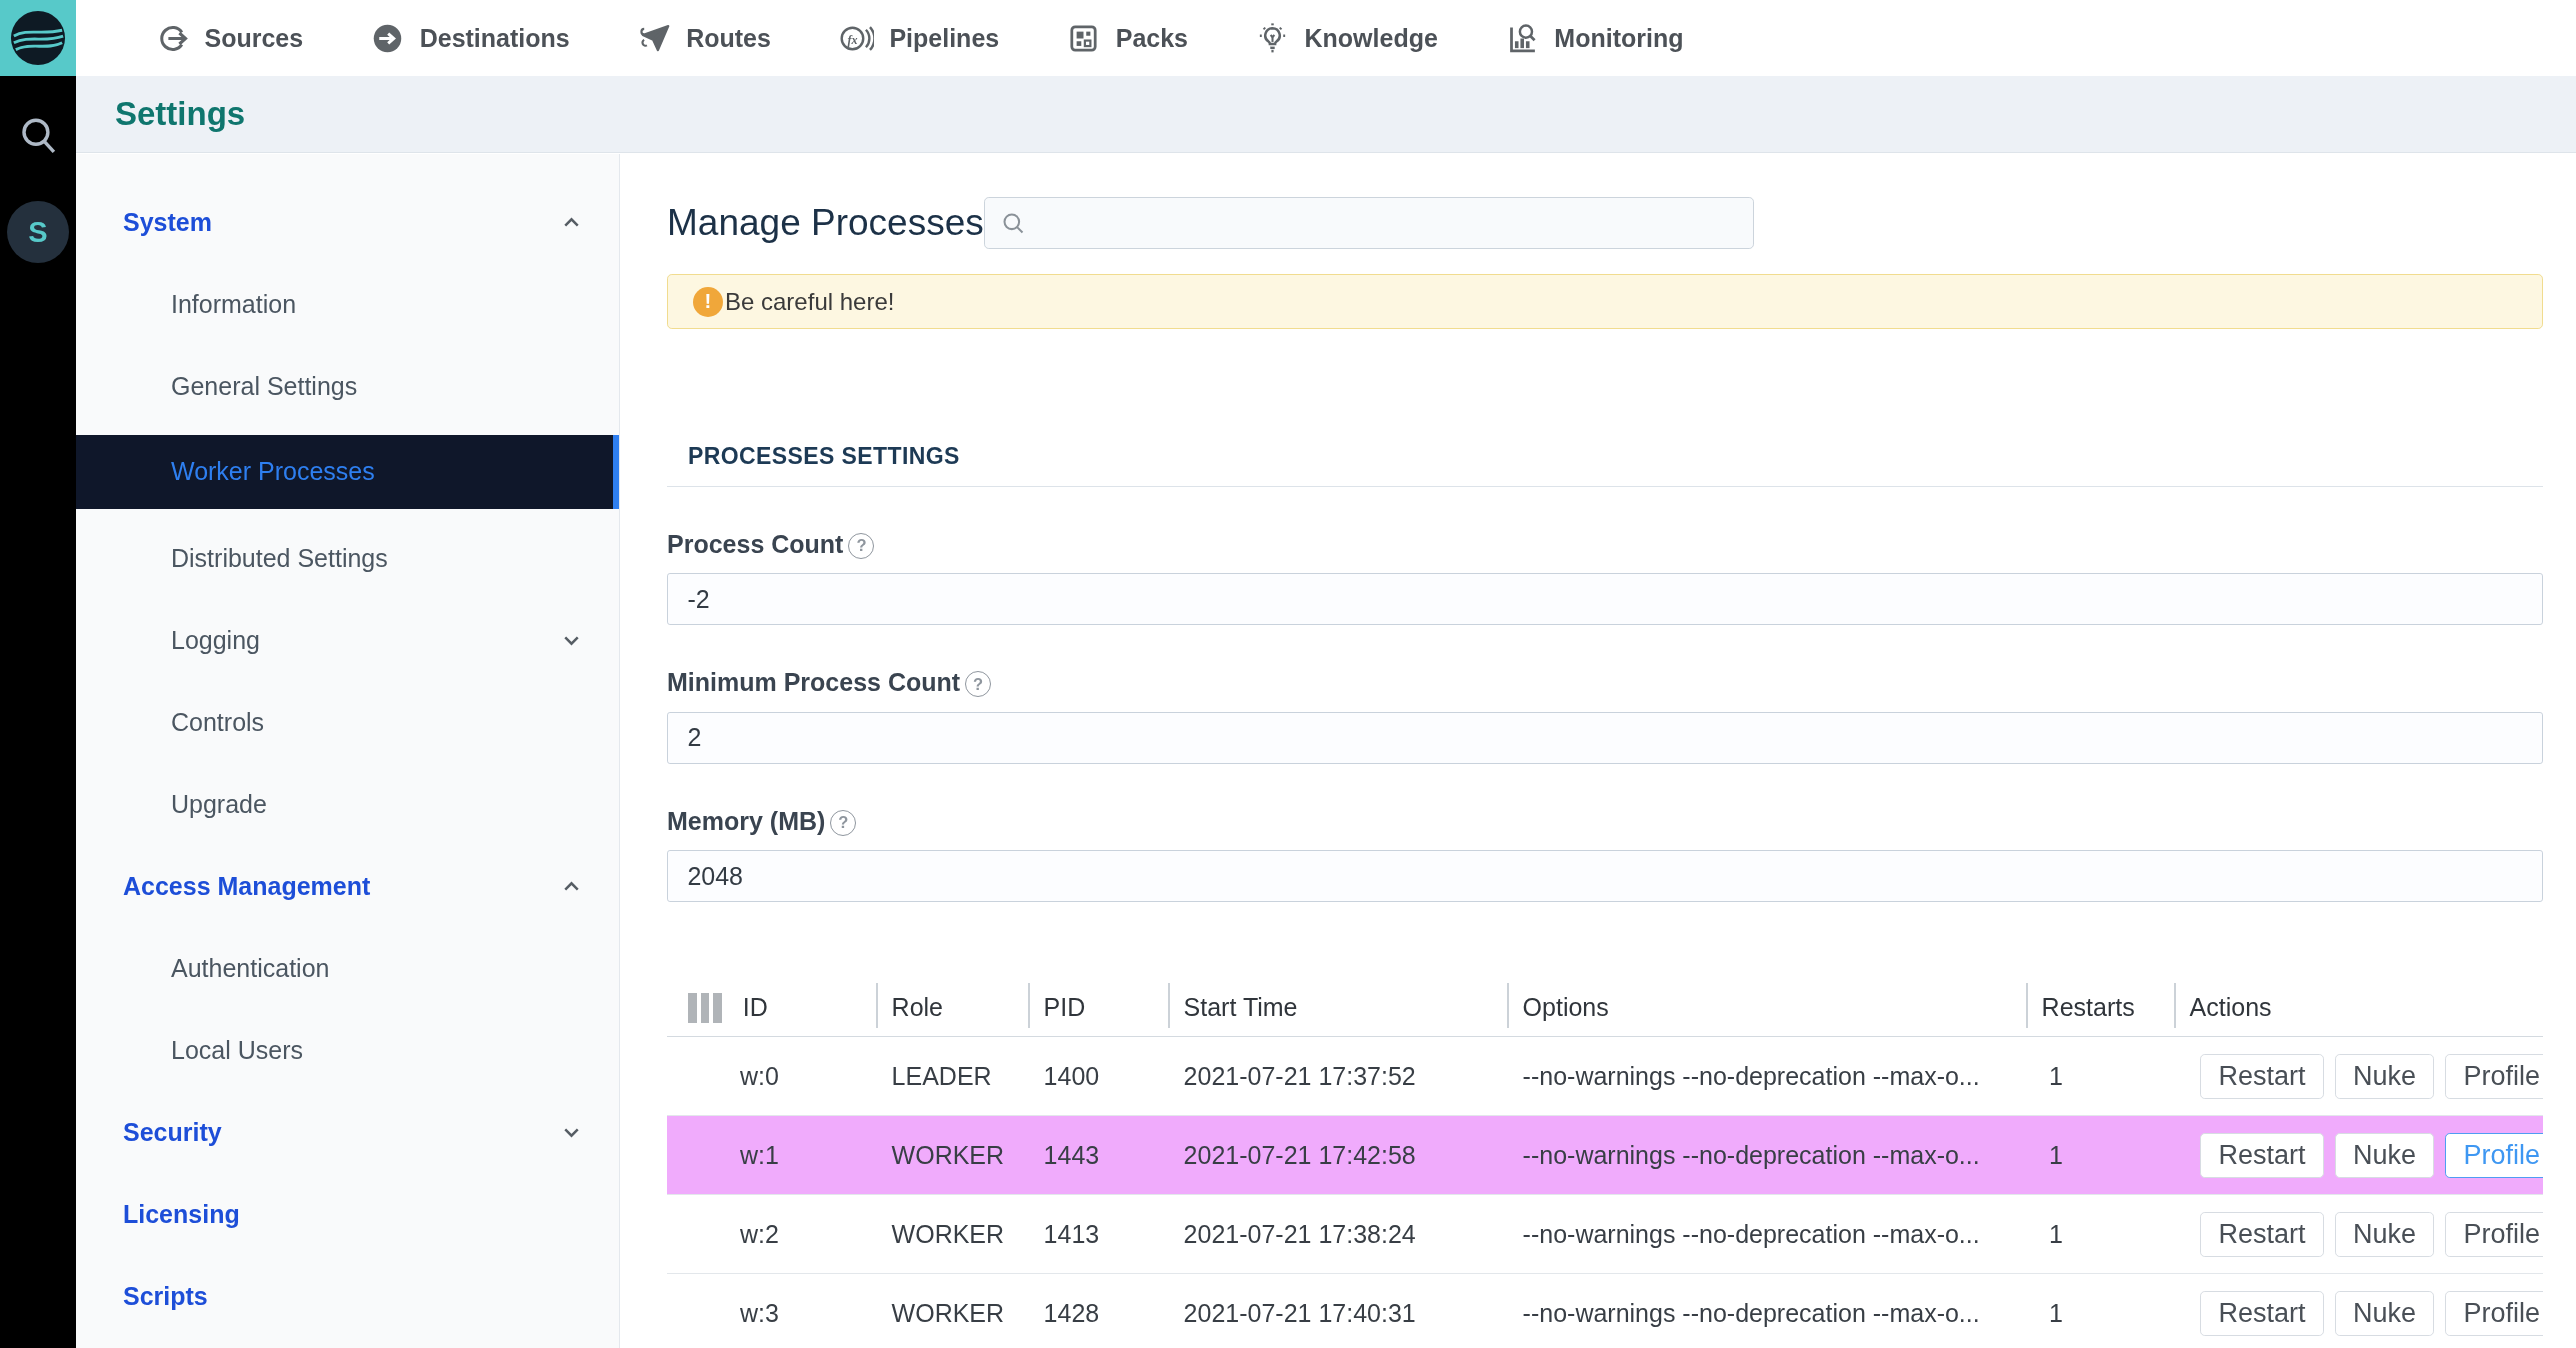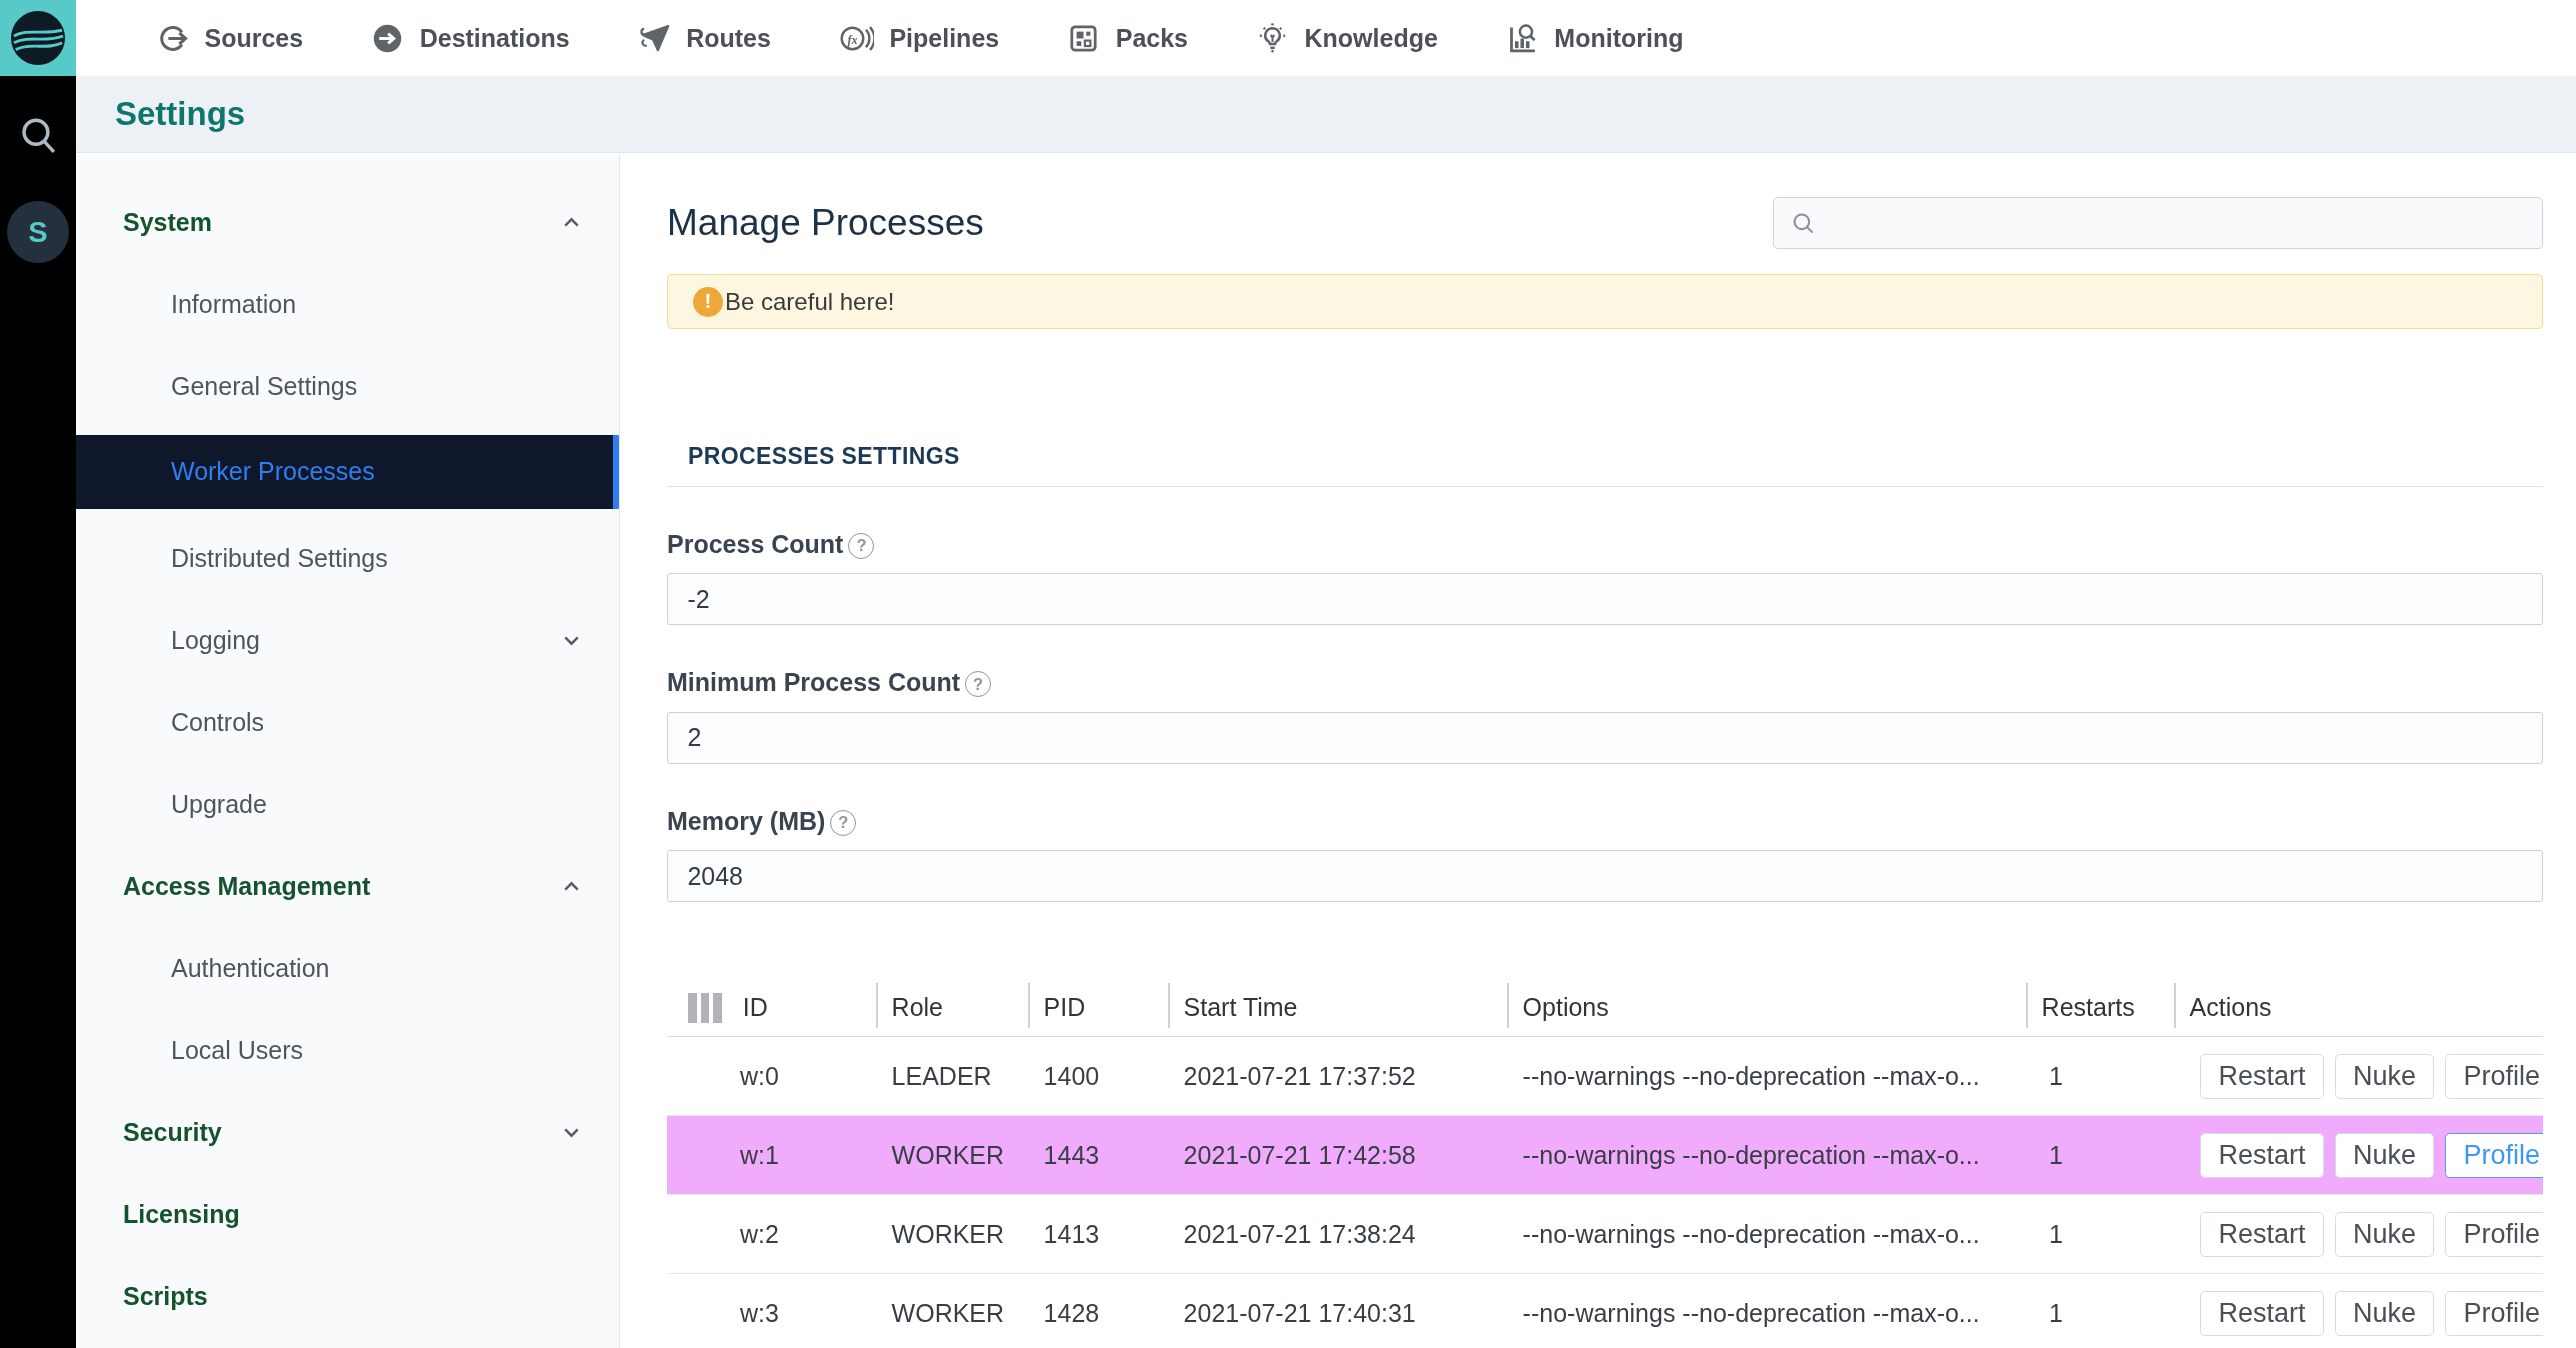--- a/index.html
+++ b/index.html
@@ -24,30 +24,30 @@
   
   .band { position:absolute; left:76px; top:76px; width:2500px; height:77px; background:#edf1f6;
           border-bottom:1px solid #dee4ea; display:flex; align-items:center; padding-left:39px; }
   .band-title { font-size:33px; font-weight:700; color:#0f766e; }
 
   
   .layout { position:absolute; left:76px; top:154px; width:2500px; height:1194px; display:flex; }
 
   .snav { width:544px; background:#f9fafb; border-right:1px solid #e4e8ed; padding-top:27px; flex-shrink:0; }
   .snav-item { height:82px; display:flex; align-items:center; padding:0 35px 0 47px; cursor:pointer;
-               font-size:25px; color:#14532d; font-weight:600; position:relative; }
+               font-size:25px; color:#1d4ed8; font-weight:600; position:relative; }
   .snav-item.sub { padding-left:95px; font-weight:500; color:#4b5661; }
   .snav-item .chev { margin-left:auto; }
   .snav-item.selected { background:#0f172a; height:74px; margin:7.7px 0 8.7px 0; }
   .snav-item.selected::after { content:""; position:absolute; right:0; top:0; bottom:0; width:5.8px; background:#2e7ff0; }
   .snav-item.selected span { color:#2e7ff0; }
 
   
   .main { flex:1; background:#fff; padding:0 33px 0 47px; overflow:hidden; }
-  .main-header { margin-top:43px; display:flex; align-items:center; justify-content:space-between; }
+  .main-header { margin-top:43px; display:flex; align-items:center; }
   .page-h1 { font-size:37px; font-weight:500; color:#1c3147; }
   .search-box { width:770px; height:52px; background:#f8fafc; border:1px solid #ccd4dc; border-radius:4.8px;
                 display:flex; align-items:center; padding-left:15.5px; gap:9.7px; }
   .search-box input { flex:1; border:none; outline:none; background:transparent; font-size:24px; color:#333;
                       font-family:"Liberation Sans", sans-serif; height:100%; }
 
   .warning { margin-top:25px; height:55px; background:#fdf7e1; border:1px solid #f1dc8f; border-radius:4.8px;
              display:flex; align-items:center; padding-left:25px; gap:2px; }
   .warn-icon { width:30px; height:30px; border-radius:50%; background:#f0a73a; color:#fff;
                display:flex; align-items:center; justify-content:center; font-weight:700; font-size:20.3px; flex-shrink:0; }

